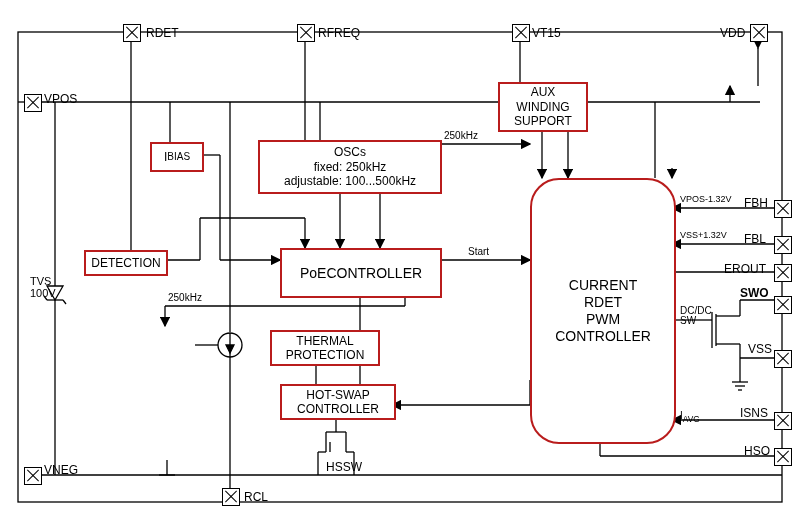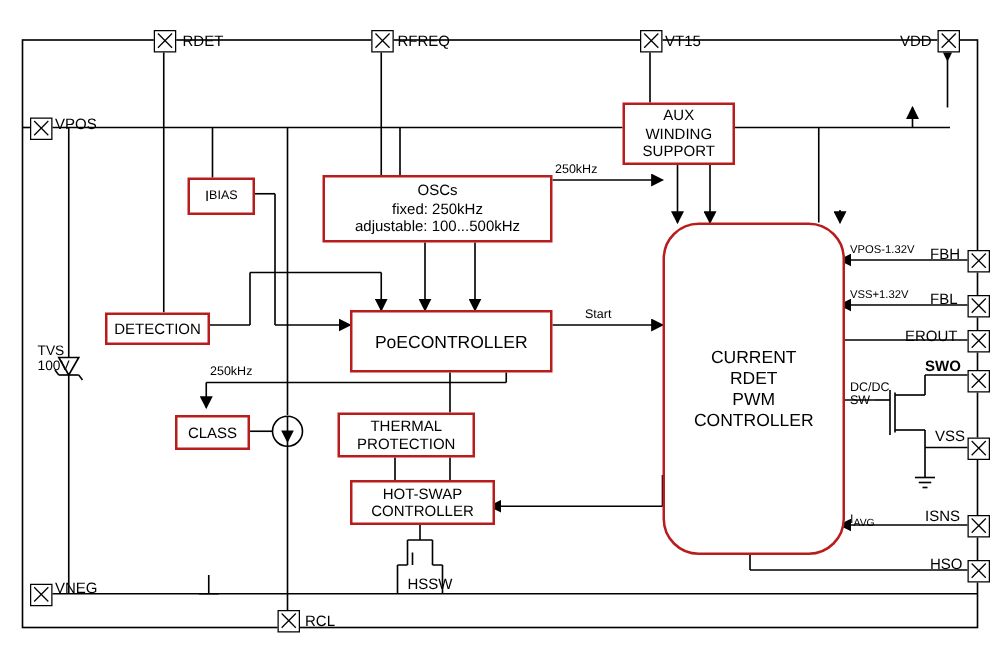--- a/index.html
+++ b/index.html
@@ -190,23 +190,20 @@
 <div class="box" style="left:258px; top:140px; width:180px; height:50px; flex-direction:column;">
   <span>OSCs</span>
   <span>fixed: 250kHz</span>
   <span>adjustable: 100...500kHz</span>
 </div>
 
 <div class="box" style="left:84px; top:250px; width:80px; height:22px;">
   <span>DETECTION</span>
 </div>
 
-<div class="box" style="left:140px; top:332px; width:56px; height:24px;">
-  <span>CLASS</span>
-</div>
 
 <div class="box big" style="left:280px; top:248px; width:158px; height:46px; flex-direction:row;">
   <span>PoE</span>
   <span>CONTROLLER</span>
 </div>
 
 <div class="box" style="left:270px; top:330px; width:106px; height:32px;">
   <span>THERMAL PROTECTION</span>
 </div>
 

